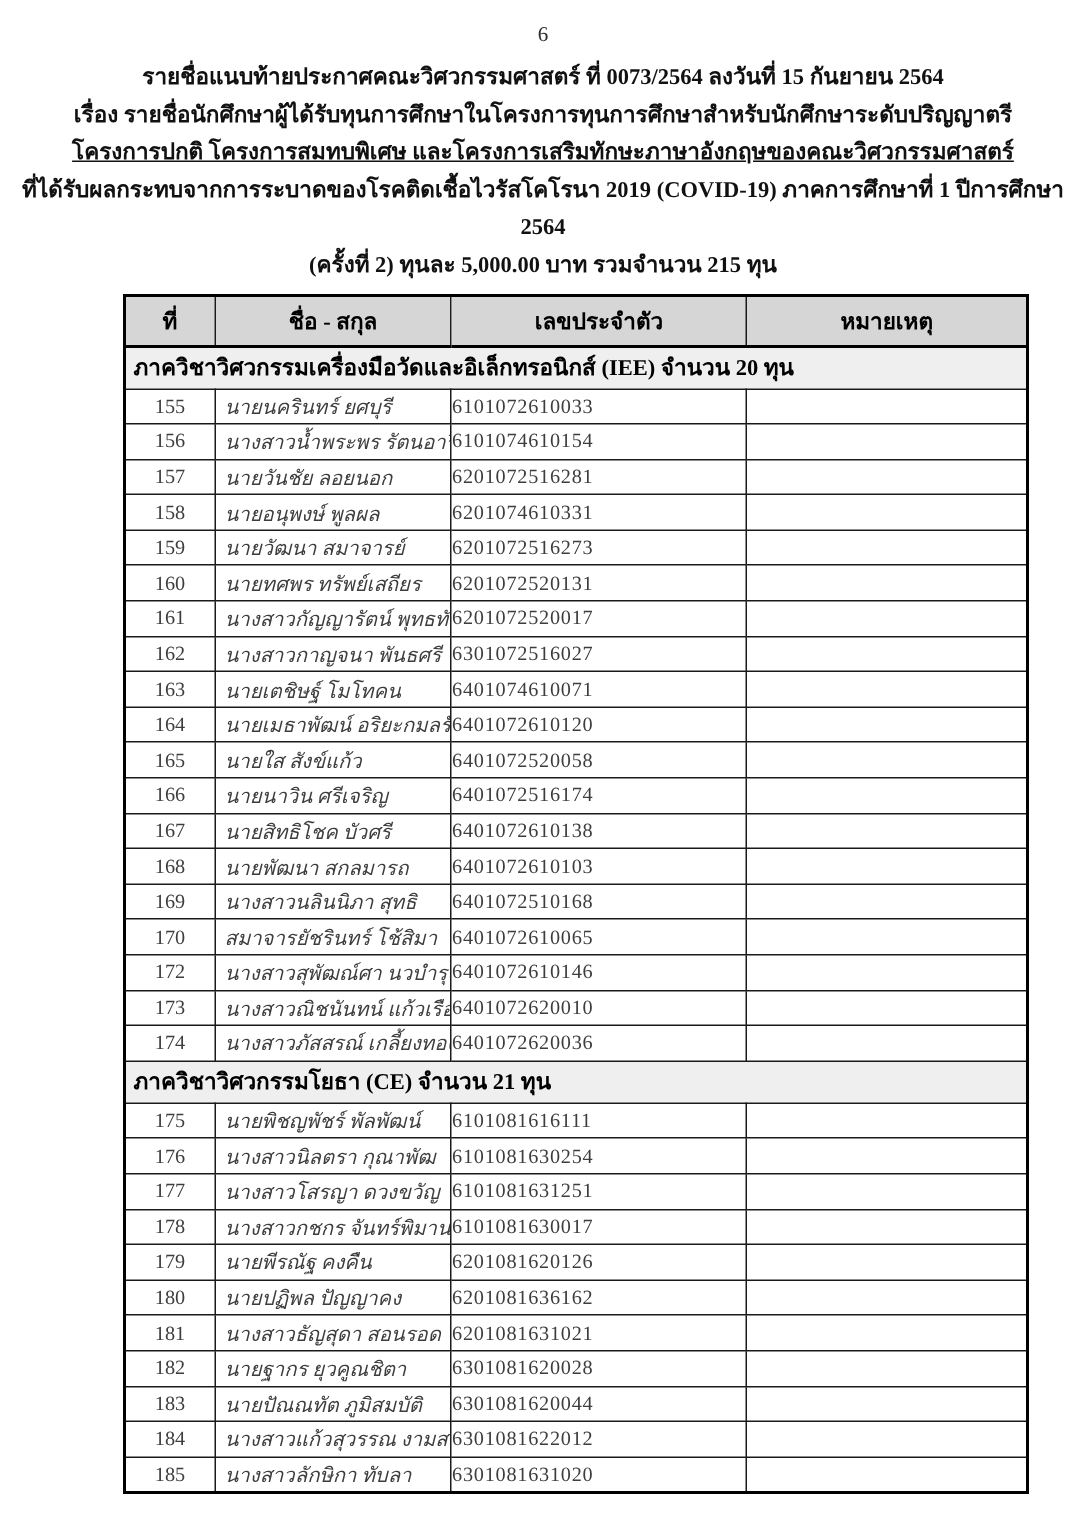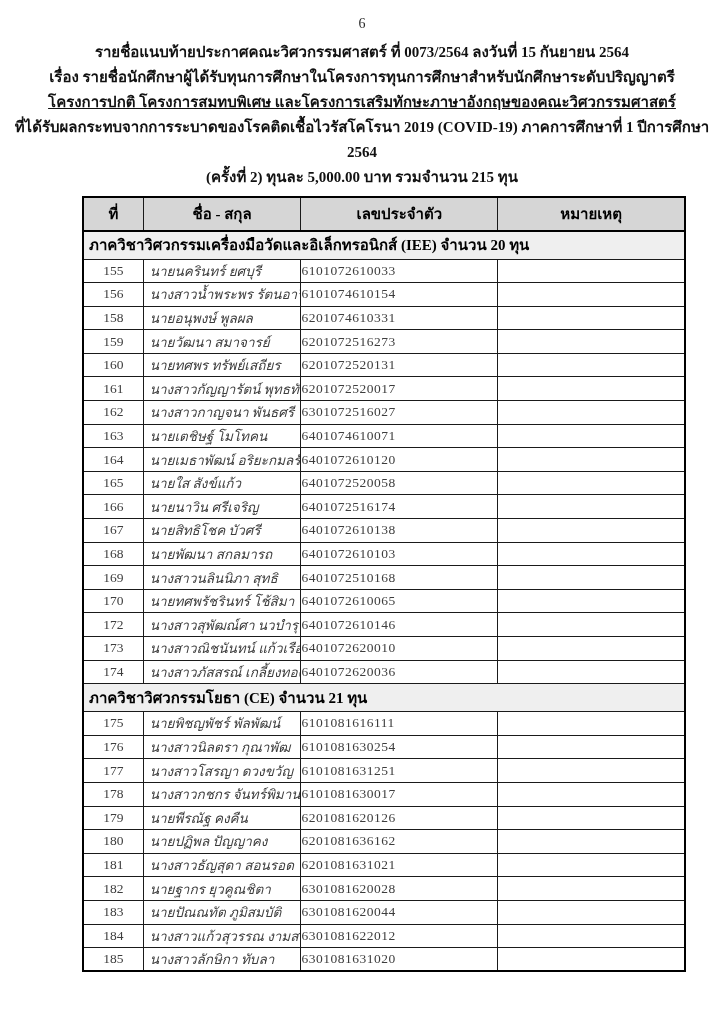--- a/index.html
+++ b/index.html
@@ -104,20 +104,26 @@
         <td class="cell-id">6101072610033</td>
         <td class="cell-remark"></td>
       </tr>
       <tr class="data-row">
         <td class="cell-no">156</td>
         <td class="cell-name">นางสาวน้ำพระพร รัตนอารียกรณ์</td>
         <td class="cell-id">6101074610154</td>
         <td class="cell-remark"></td>
       </tr>
       <tr class="data-row">
+        <td class="cell-no">157</td>
+        <td class="cell-name">นายวันชัย ลอยนอก</td>
+        <td class="cell-id">6201072516281</td>
+        <td class="cell-remark"></td>
+      </tr>
+      <tr class="data-row">
         <td class="cell-no">158</td>
         <td class="cell-name">นายอนุพงษ์ พูลผล</td>
         <td class="cell-id">6201074610331</td>
         <td class="cell-remark"></td>
       </tr>
       <tr class="data-row">
         <td class="cell-no">159</td>
         <td class="cell-name">นายวัฒนา สมาจารย์</td>
         <td class="cell-id">6201072516273</td>
         <td class="cell-remark"></td>
@@ -177,21 +183,21 @@
         <td class="cell-remark"></td>
       </tr>
       <tr class="data-row">
         <td class="cell-no">169</td>
         <td class="cell-name">นางสาวนลินนิภา สุทธิ</td>
         <td class="cell-id">6401072510168</td>
         <td class="cell-remark"></td>
       </tr>
       <tr class="data-row">
         <td class="cell-no">170</td>
-        <td class="cell-name">นายทศพรัชรินทร์ โช้สิมา</td>
+        <td class="cell-name">สมาจารยัชรินทร์ โช้สิมา</td>
         <td class="cell-id">6401072610065</td>
         <td class="cell-remark"></td>
       </tr>
       <tr class="data-row">
         <td class="cell-no">172</td>
         <td class="cell-name">นางสาวสุพัฒณ์ศา นวบำรุงสวัสดิ์</td>
         <td class="cell-id">6401072610146</td>
         <td class="cell-remark"></td>
       </tr>
       <tr class="data-row">

